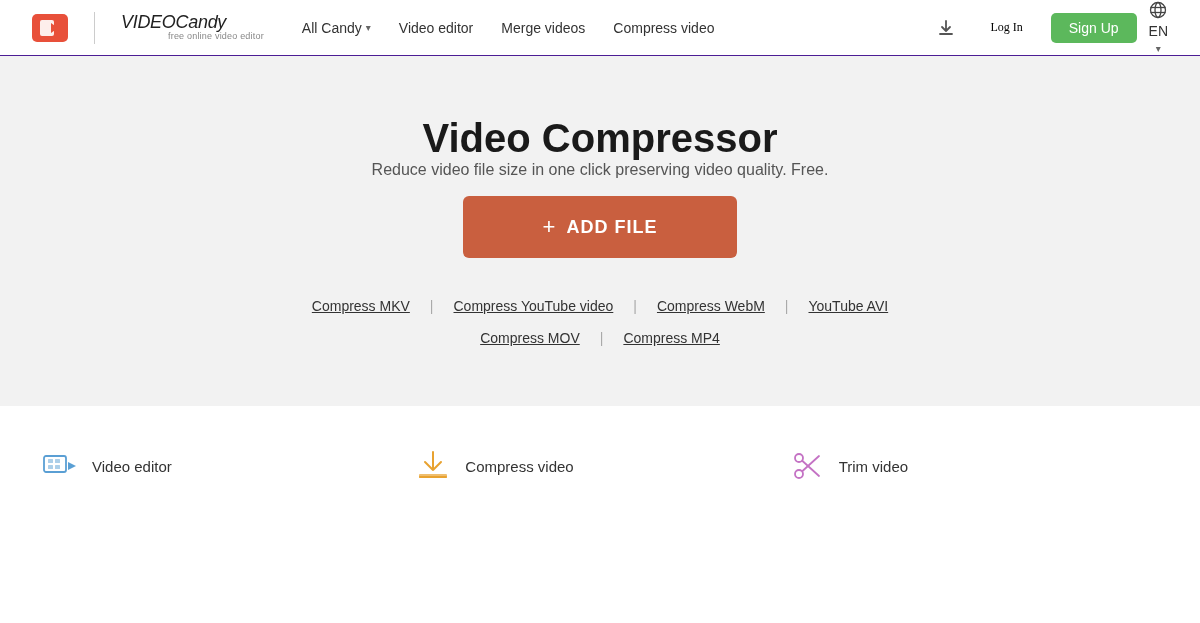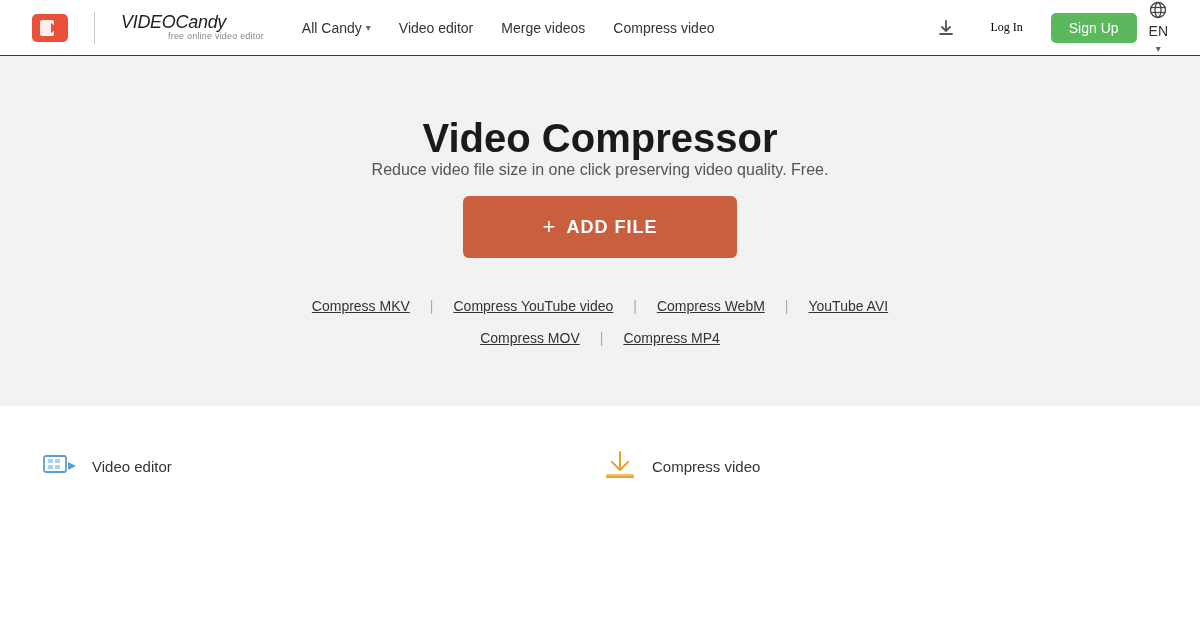--- a/index.html
+++ b/index.html
@@ -317,13 +317,24 @@
     <div class="tool-icon">
       <svg width="36" height="36" viewBox="0 0 36 36" fill="none">
         <path d="M18 4v18M10 14l8 8 8-8" stroke="#e8a230" stroke-width="2" stroke-linecap="round" stroke-linejoin="round"></path>
         <rect x="4" y="26" width="28" height="4" rx="1" fill="#e8a230" opacity="0.7"></rect>
         <rect x="4" y="28" width="28" height="2" rx="1" fill="#e8a230"></rect>
       </svg>
     </div>
     <span class="tool-label">Compress video</span>
   </div>
 
+  <div class="tool-item">
+    <div class="tool-icon">
+      <svg width="36" height="36" viewBox="0 0 36 36" fill="none">
+        <circle cx="10" cy="26" r="4" stroke="#c472c4" stroke-width="1.8"></circle>
+        <circle cx="10" cy="10" r="4" stroke="#c472c4" stroke-width="1.8"></circle>
+        <line x1="13.5" y1="23" x2="30" y2="8" stroke="#c472c4" stroke-width="1.8" stroke-linecap="round"></line>
+        <line x1="13.5" y1="13" x2="30" y2="28" stroke="#c472c4" stroke-width="1.8" stroke-linecap="round"></line>
+      </svg>
+    </div>
+    <span class="tool-label">Trim video</span>
+  </div>
 </section>
 
 </body></html>

